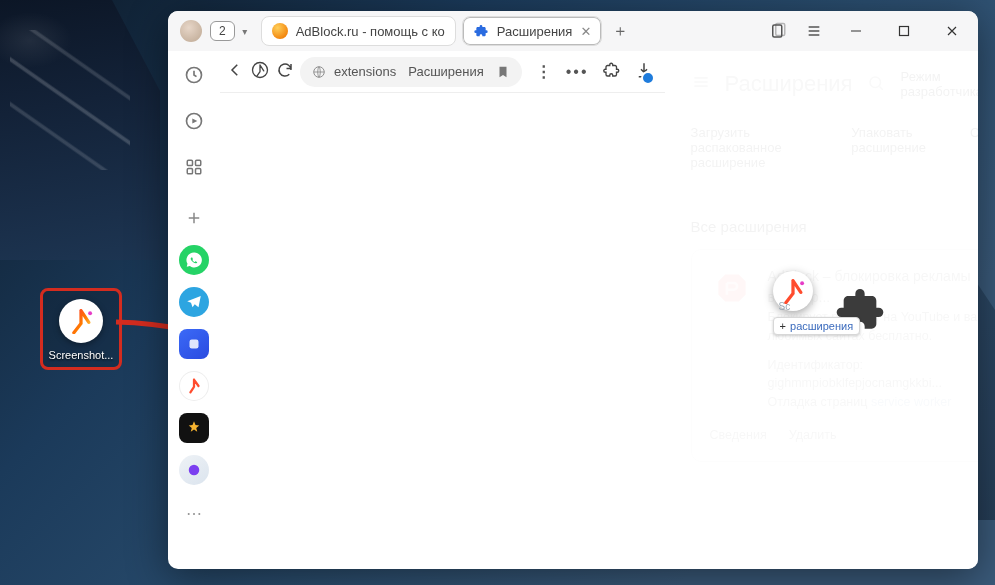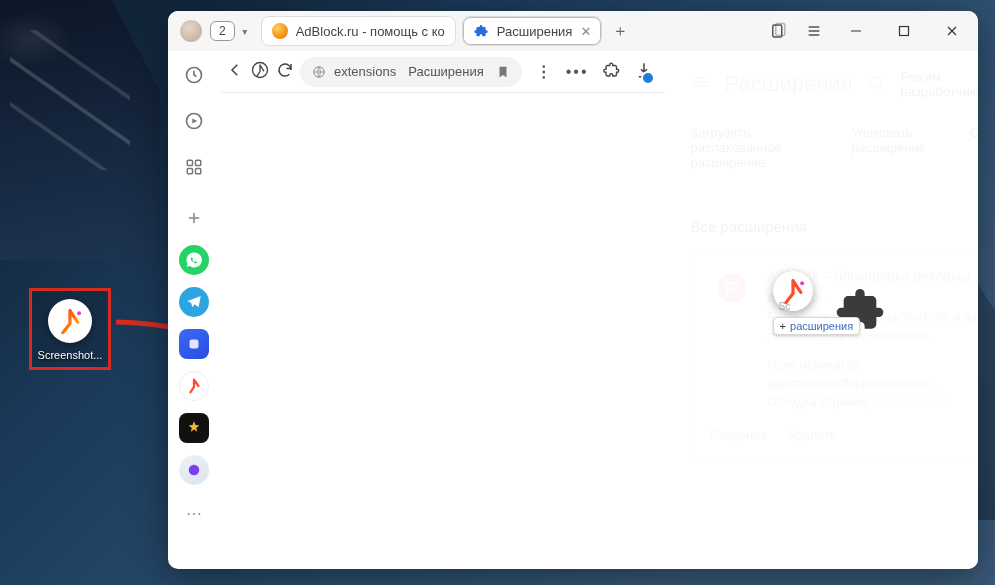--- a/index.html
+++ b/index.html
@@ -22,22 +22,22 @@
       linear-gradient(35deg, transparent 28%, rgba(255,255,255,.14) 29%, rgba(255,255,255,.14) 30%, transparent 31%),
       linear-gradient(35deg, transparent 68%, rgba(255,255,255,.14) 69%, rgba(255,255,255,.14) 70%, transparent 71%);
   }
   .bg-mount { position:absolute; right:0; top:220px; width:200px; height:300px;
     background: linear-gradient(180deg,#203a55 0%,#16283d 100%);
     clip-path: polygon(0 45%, 30% 20%, 55% 35%, 80% 10%, 100% 30%, 100% 100%, 0 100%);
     opacity:.55;
   }
 
   .desktop-icon {
-    position: absolute; left: 29px; top: 288px; width: 82px; text-align: center;
-    border: 3px solid #d42c1f; border-radius: 0; padding: 8px 4px 6px;
+    position: absolute; left: 40px; top: 288px; width: 82px; text-align: center;
+    border: 3px solid #d42c1f; border-radius: 8px; padding: 8px 4px 6px;
     background: rgba(0,0,0,.15);
   }
   .desktop-icon .app-glyph {
     width: 44px; height: 44px; border-radius: 50%; background: #fff;
     margin: 0 auto 6px; display:flex; align-items:center; justify-content:center;
     box-shadow: 0 2px 6px rgba(0,0,0,.35);
   }
   .desktop-icon .label { color: #fff; font-size: 11px; text-shadow: 0 1px 2px #000; }
 
   

